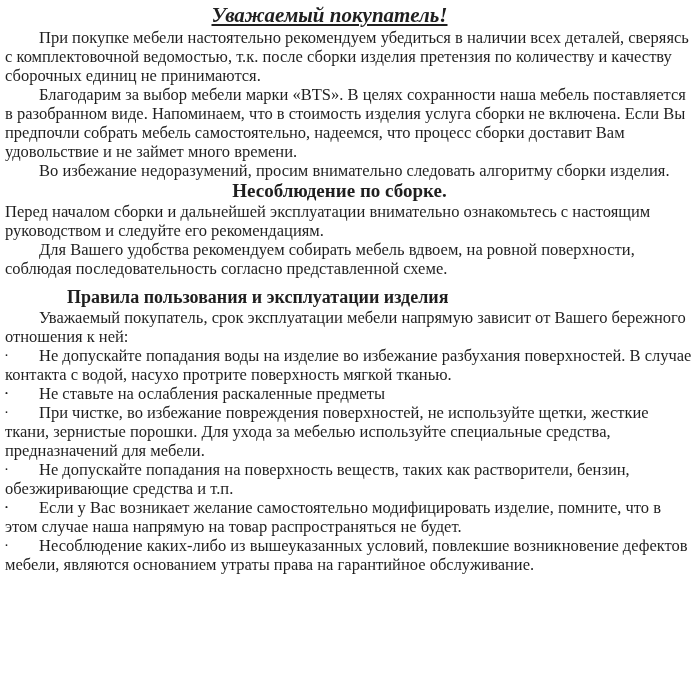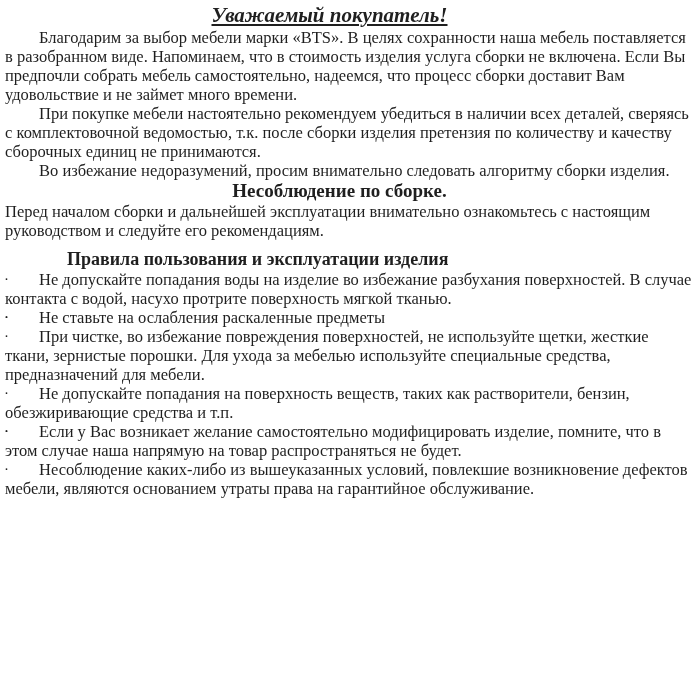--- a/index.html
+++ b/index.html
@@ -65,30 +65,32 @@
     font-size: 15px;
   }
 </style>
 </head>
 <body>
 
 <div class="page">
 
   <h1 class="title">Уважаемый покупатель!</h1>
 
+  <p class="para indent">При покупке мебели настоятельно рекомендуем убедиться в наличии всех деталей, сверяясь с комплектовочной ведомостью, т.к. после сборки изделия претензия по количеству и качеству сборочных единиц не принимаются.</p>
   <p class="para indent">Благодарим за выбор мебели марки «BTS». В целях сохранности наша мебель поставляется в разобранном виде. Напоминаем, что в стоимость изделия услуга сборки не включена. Если Вы предпочли собрать мебель самостоятельно, надеемся, что процесс сборки доставит Вам удовольствие и не займет много времени.</p>
-  <p class="para indent">При покупке мебели настоятельно рекомендуем убедиться в наличии всех деталей, сверяясь с комплектовочной ведомостью, т.к. после сборки изделия претензия по количеству и качеству сборочных единиц не принимаются.</p>
   <p class="para indent">Во избежание недоразумений, просим внимательно следовать алгоритму сборки изделия.</p>
 
   <h2 class="h-center">Несоблюдение по сборке.</h2>
 
   <p class="para">Перед началом сборки и дальнейшей эксплуатации внимательно ознакомьтесь с настоящим руководством и следуйте его рекомендациям.</p>
+  <p class="para indent">Для Вашего удобства рекомендуем собирать мебель вдвоем, на ровной поверхности, соблюдая последовательность согласно представленной схеме.</p>
 
   <h2 class="h-left">Правила пользования и эксплуатации изделия</h2>
 
+  <p class="para indent">Уважаемый покупатель, срок эксплуатации мебели напрямую зависит от Вашего бережного отношения к ней:</p>
 
   <div class="rule">
     <span class="bullet">·</span>
     <span class="rule-text">Не допускайте попадания воды на изделие во избежание разбухания поверхностей. В случае контакта с водой, насухо протрите поверхность мягкой тканью.</span>
   </div>
   <div class="rule">
     <span class="bullet">·</span>
   </div>
   <div class="rule">
     <span class="bullet">·</span>

